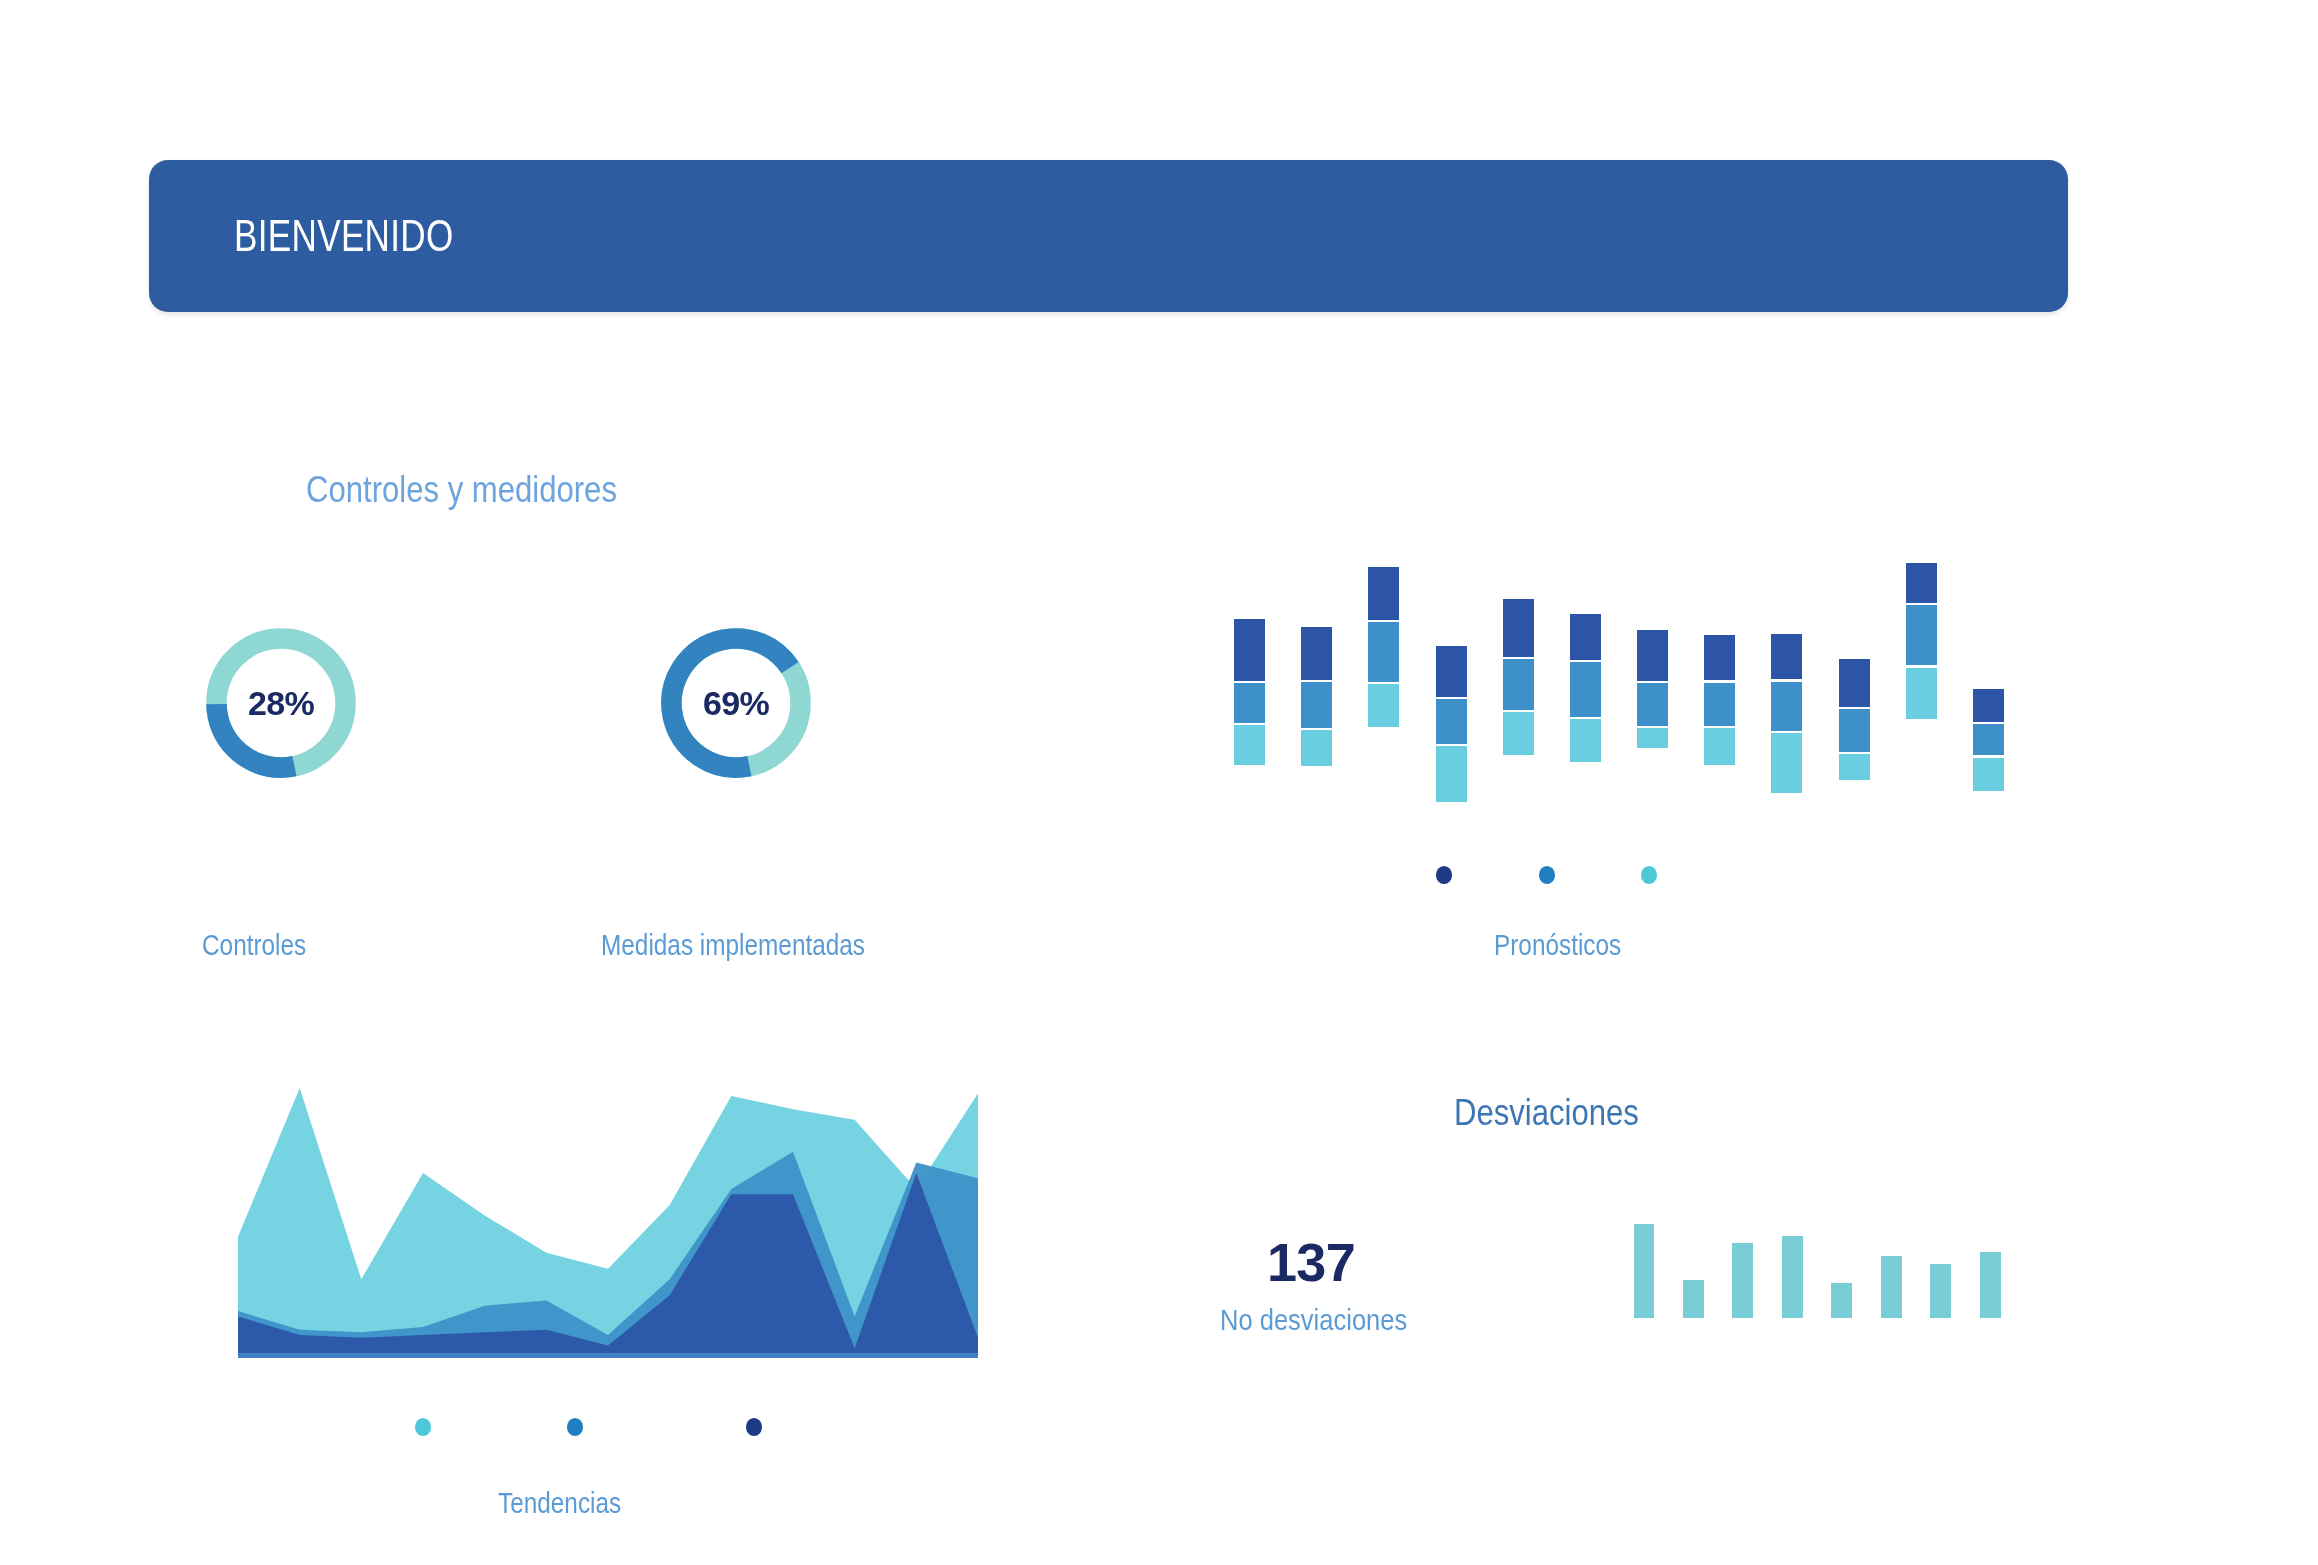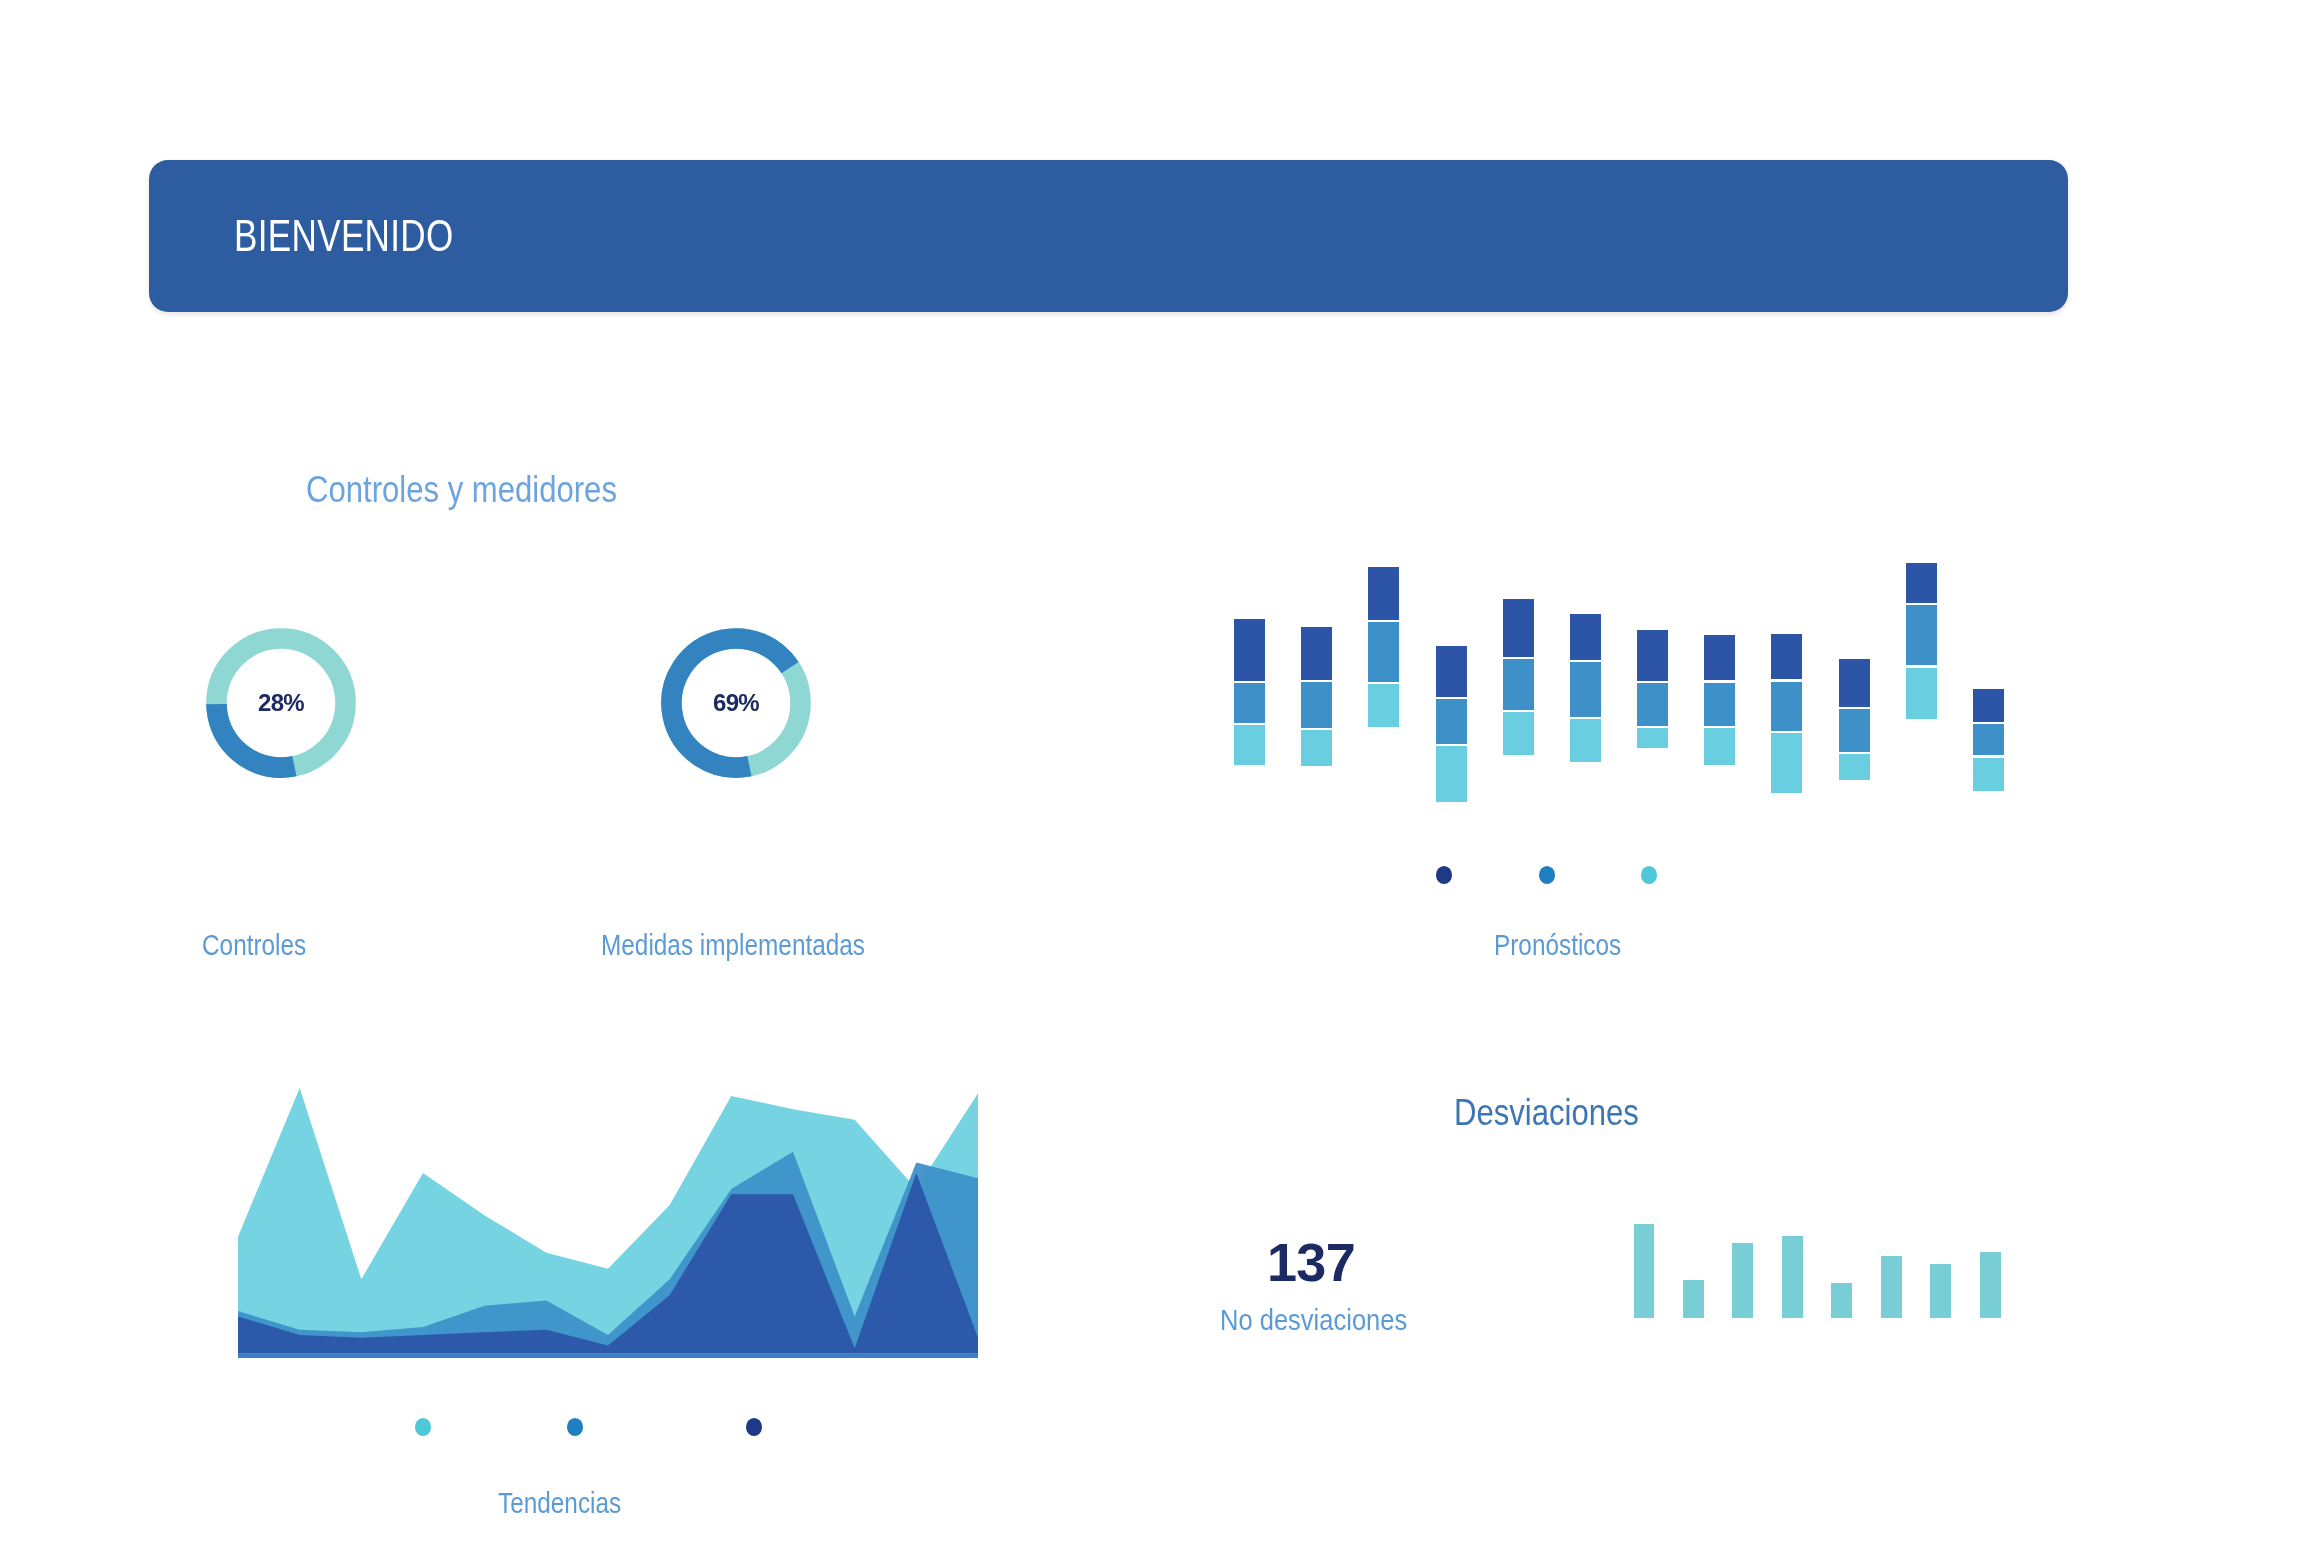--- a/index.html
+++ b/index.html
@@ -42,21 +42,21 @@
   #forecast-caption{left:1494px;top:929px;}
   #trends-caption{left:498px;top:1487px;}
 
   
   .donut-wrap{width:154px;height:154px;}
   #donut-controles{left:204px;top:626px;}
   #donut-medidas{left:659px;top:626px;}
   .donut-value{
     position:absolute;left:0;top:0;width:154px;height:154px;
     display:flex;align-items:center;justify-content:center;
-    font-size:24px;font-weight:700;color:#1b2a63;letter-spacing:-0.7px;
+    font-size:34px;font-weight:700;color:#1b2a63;letter-spacing:-0.7px;
   }
 
   
   #forecast-chart{left:1216px;top:557px;width:806px;height:234px;}
   .sbar{position:absolute;bottom:0;width:31px;}
   .sbar .seg{position:absolute;left:0;width:100%;}
   .seg-top{background:#2c55a8;}
   .seg-mid{background:#3d91c8;}
   .seg-low{background:#69cfe0;}
 

